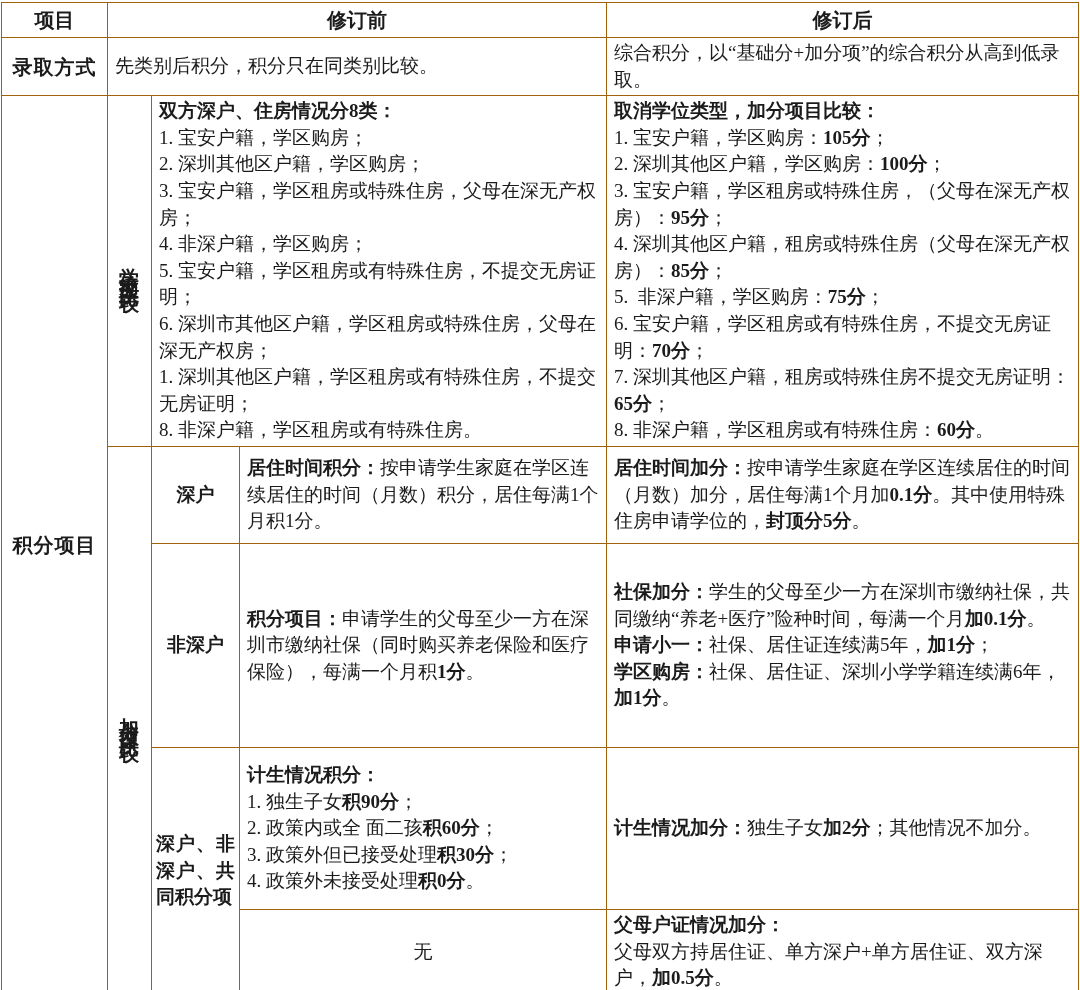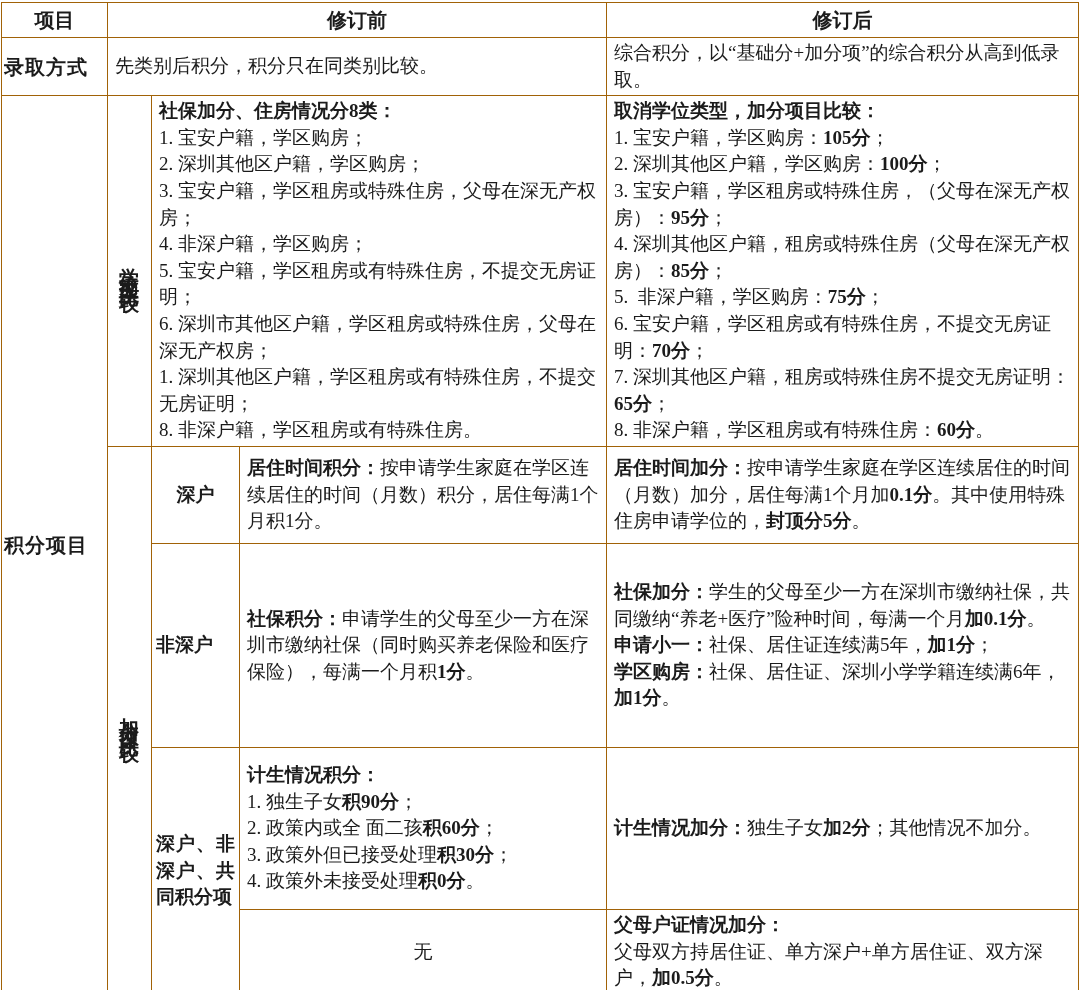--- a/index.html
+++ b/index.html
@@ -35,20 +35,21 @@
   tr.r-header   > * { height: 33px; }
   tr.r-admission> * { height: 56px; }
   tr.r-degree   > * { height: 350px; }
   tr.r-shenhu   > * { height: 97px; }
   tr.r-feishenhu> * { height: 204px; margin-left: 43px; }
   tr.r-jisheng  > * { height: 162px; }
   tr.r-none     > * { height: 84px; }
 
   .label-cell {
     font-weight: bold;
+    text-align: center;
     font-size: 20px;
     padding: 2px 2px;
     letter-spacing: 1px;
   }
   .v-label {
     text-align: center;
     padding: 0;
   }
   .v-label .vtext {
     display: inline-block;
@@ -96,21 +97,21 @@
           <div class="line"><span>综合积分，以“基础分+加分项”的综合积分从高到低录取。</span></div>
         </td>
   </tr>
 
   <tr class="r-degree">
     <td rowspan="5" class="label-cell">积分项目</td>
     <td class="v-label">
       <span class="vtext">学位类型比较</span>
     </td>
     <td colspan="2" class="rich">
-          <div class="line"><b>社保加分、住房情况分8类：</b></div>
+          <div class="line"><b>双方深户、住房情况分8类：</b></div>
           <div class="line"><span>1. 宝安户籍，学区购房；</span></div>
           <div class="line"><span>2. 深圳其他区户籍，学区购房；</span></div>
           <div class="line"><span>3. 宝安户籍，学区租房或特殊住房，父母在深无产权房；</span></div>
           <div class="line"><span>4. 非深户籍，学区购房；</span></div>
           <div class="line"><span>5. 宝安户籍，学区租房或有特殊住房，不提交无房证明；</span></div>
           <div class="line"><span>6. 深圳市其他区户籍，学区租房或特殊住房，父母在深无产权房；</span></div>
           <div class="line"><span>1. 深圳其他区户籍，学区租房或有特殊住房，不提交无房证明；</span></div>
           <div class="line"><span>8. 非深户籍，学区租房或有特殊住房。</span></div>
         </td>
     <td class="rich">
@@ -133,23 +134,23 @@
     <td class="sub-label center-cell" style="text-align:center;">深户</td>
     <td class="rich">
           <div class="line"><b>居住时间积分：</b><span>按申请学生家庭在学区连续居住的时间（月数）积分，居住每满1个月积1分。</span></div>
         </td>
     <td class="rich">
           <div class="line"><b>居住时间加分：</b><span>按申请学生家庭在学区连续居住的时间（月数）加分，居住每满1个月加</span><b>0.1分</b><span>。其中使用特殊住房申请学位的，</span><b>封顶分5分</b><span>。</span></div>
         </td>
   </tr>
 
   <tr class="r-feishenhu">
-    <td class="sub-label center-cell" style="text-align:left;">非深户</td>
+    <td class="sub-label center-cell" style="text-align:center;">非深户</td>
     <td class="rich">
-          <div class="line"><b>社保积分：</b><span>申请学生的父母至少一方在深圳市缴纳社保（同时购买养老保险和医疗保险），每满一个月积</span><b>1分</b><span>。</span></div>
+          <div class="line"><b>积分项目：</b><span>申请学生的父母至少一方在深圳市缴纳社保（同时购买养老保险和医疗保险），每满一个月积</span><b>1分</b><span>。</span></div>
         </td>
     <td class="rich">
           <div class="line"><b>社保加分：</b><span>学生的父母至少一方在深圳市缴纳社保，共同缴纳“养老+医疗”险种时间，每满一个月</span><b>加0.1分</b><span>。</span></div>
           <div class="line"><b>申请小一：</b><span>社保、居住证连续满5年，</span><b>加1分</b><span>；</span></div>
           <div class="line"><b>学区购房：</b><span>社保、居住证、深圳小学学籍连续满6年，</span><b>加1分</b><span>。</span></div>
         </td>
   </tr>
 
   <tr class="r-jisheng">
     <td rowspan="2" class="sub-label">深户、非深户、共同积分项</td>

